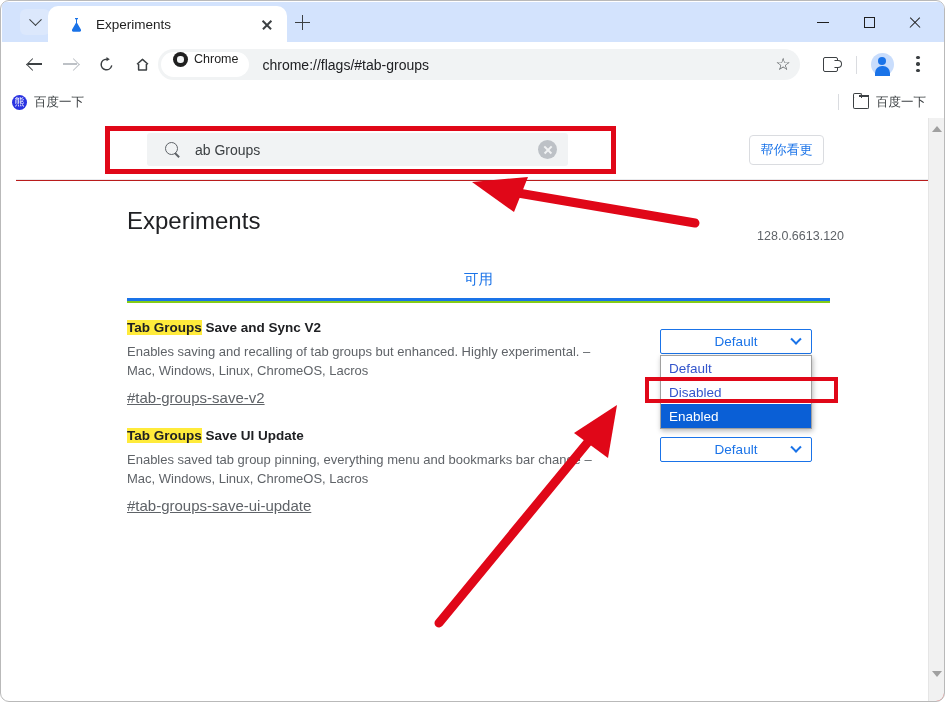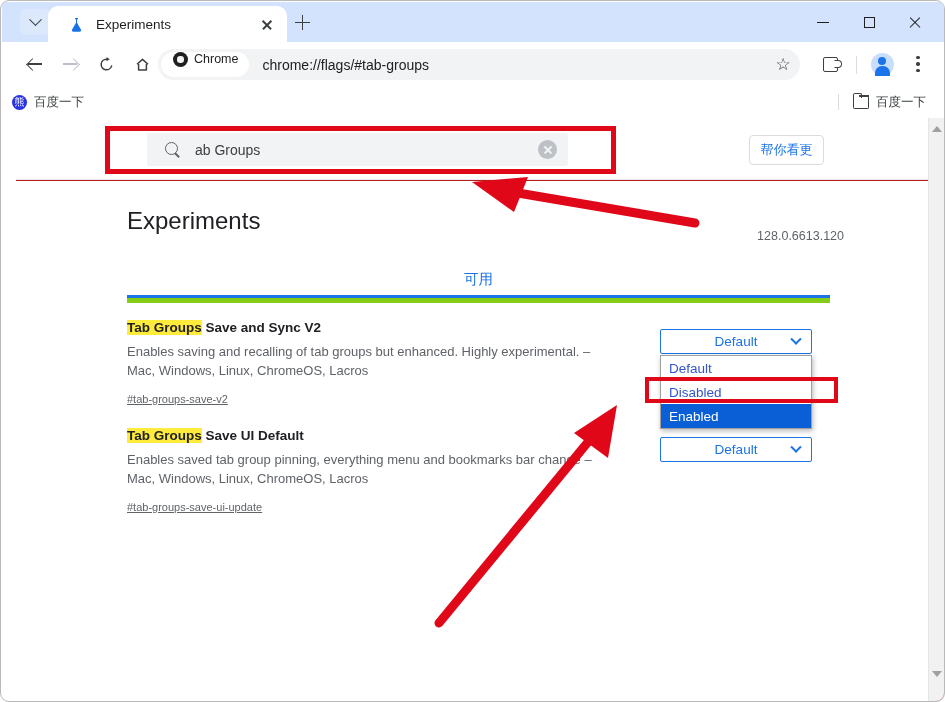--- a/index.html
+++ b/index.html
@@ -370,21 +370,21 @@
     position: absolute; left: 111px; top: 26px;
     font-size: 24px; color: #202124; font-weight: 400;
   }
   .version {
     position: absolute; right: 88px; top: 48px;
     font-size: 12.5px; color: #5f6368;
   }
   .tabs {
     position: absolute; left: 111px; top: 85px;
     width: 703px; height: 37px;
-    border-bottom: 6px solid #84cc16;
+    border-bottom: 3px solid #84cc16;
     display: flex;
   }
   .ftab {
     flex: 1;
     display: flex; align-items: flex-start; justify-content: center;
     font-size: 14.5px; color: #5f6368;
     padding-top: 4px;
     cursor: pointer;
     position: relative;
   }
@@ -402,21 +402,21 @@
   .exp-name {
     font-size: 13.5px; color: #202124; font-weight: 700;
     margin: 0 0 7px 0;
   }
   .hl { background: #ffeb3b; }
   .exp-desc {
     font-size: 13px; color: #5f6368; line-height: 19px;
     width: 492px; margin: 0 0 9px 0;
   }
   .exp-link {
-    font-size: 11px; color: #5f6368;
+    font-size: 15px; color: #5f6368;
     text-decoration: underline;
     margin-top: 43px;
   }
 
   
   .sel {
     position: absolute;
     width: 152px; height: 25px;
     border: 1px solid #1a73e8;
     border-radius: 2px;
@@ -602,21 +602,21 @@
         <div class="exp exp-1">
           <div class="exp-name">
             <span class="hl">Tab Groups</span><span> Save and Sync V2</span>
           </div>
           <div class="exp-desc">Enables saving and recalling of tab groups but enhanced. Highly experimental. – Mac, Windows, Linux, ChromeOS, Lacros</div>
           <a class="exp-link" href="#">#tab-groups-save-v2</a>
         </div>
 
         <div class="exp exp-2">
           <div class="exp-name">
-            <span class="hl">Tab Groups</span><span> Save UI Default</span>
+            <span class="hl">Tab Groups</span><span> Save UI Update</span>
           </div>
           <div class="exp-desc">Enables saved tab group pinning, everything menu and bookmarks bar change – Mac, Windows, Linux, ChromeOS, Lacros</div>
           <a class="exp-link" href="#">#tab-groups-save-ui-update</a>
         </div>
       </div>
     </div>
 
     <div class="sel sel-1">
       <span>Default</span>
       <span class="caret"></span>

